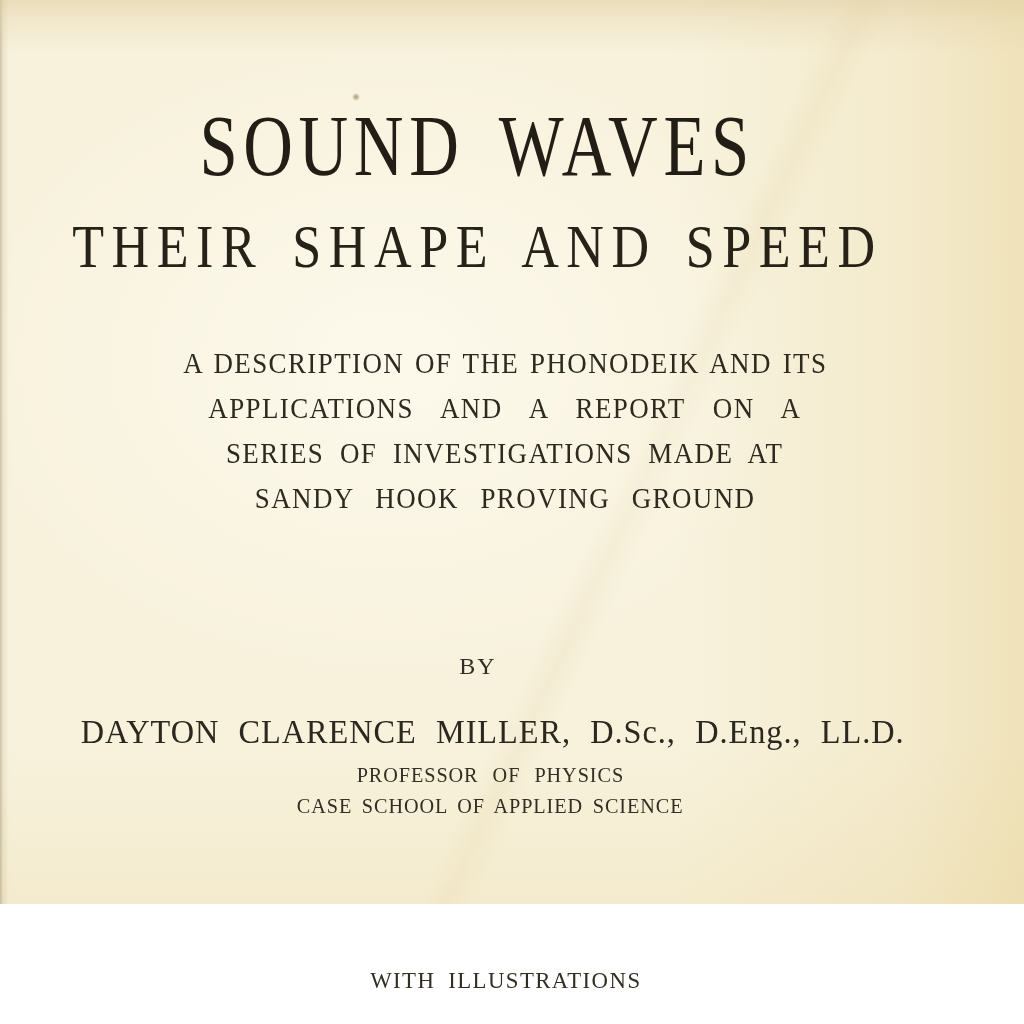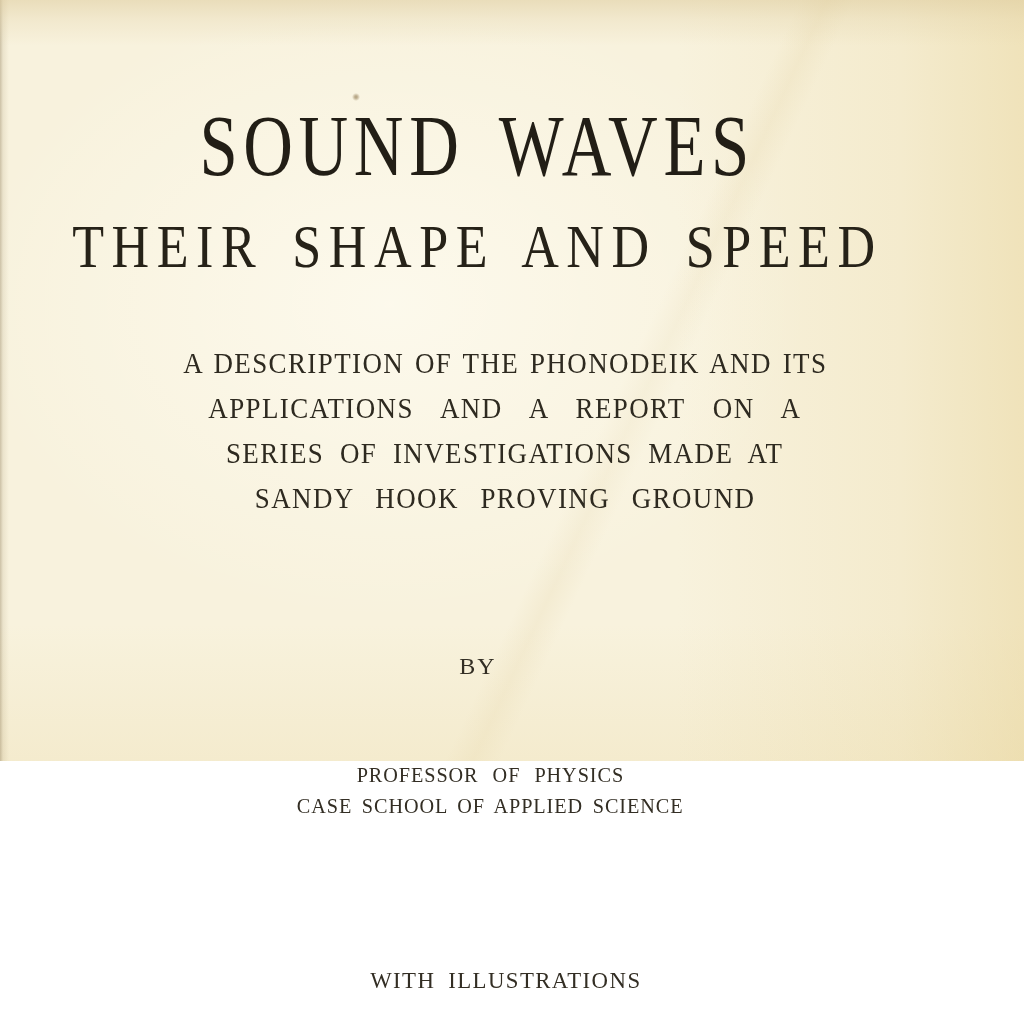--- a/index.html
+++ b/index.html
@@ -7,21 +7,21 @@
     padding: 0;
     width: 1024px;
     height: 1024px;
     overflow: hidden;
   }
 
   
   .scan-page {
     position: relative;
     width: 1024px;
-    height: 761px;
+    height: 904px;
     background-color: #f8f2dd;
     background-image:
       
       radial-gradient(circle at 356px 97px, rgba(150,128,88,0.75) 0px, rgba(150,128,88,0.55) 1.5px, rgba(150,128,88,0) 4px),
       
       linear-gradient(180deg, rgba(222,204,158,0.55) 0%, rgba(226,210,168,0.30) 2.5%, rgba(226,210,168,0) 6%),
       
       linear-gradient(90deg, rgba(120,100,62,0.35) 0px, rgba(140,118,76,0.12) 3px, rgba(140,118,76,0) 9px),
       
       linear-gradient(270deg, rgba(228,205,138,0.42) 0%, rgba(230,210,150,0.22) 12%, rgba(230,210,150,0) 34%),
@@ -177,20 +177,23 @@
     </span>
     <span class="desc-line ws-3">
       <span>SANDY HOOK PROVING GROUND</span>
     </span>
   </div>
 
   <div class="line byline">
     <span>BY</span>
   </div>
 
+  <div class="line author-name">
+    <span>DAYTON CLARENCE MILLER, D.Sc., D.Eng., LL.D.</span>
+  </div>
 
   <div class="line author-title">
     <span>PROFESSOR OF PHYSICS</span>
   </div>
 
   <div class="line author-affiliation">
     <span>CASE SCHOOL OF APPLIED SCIENCE</span>
   </div>
 
   <div class="line illustrations-note">

